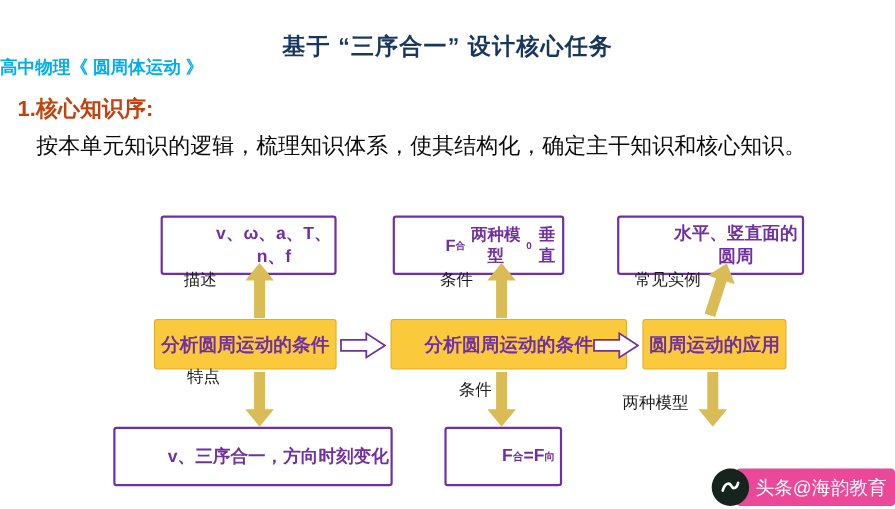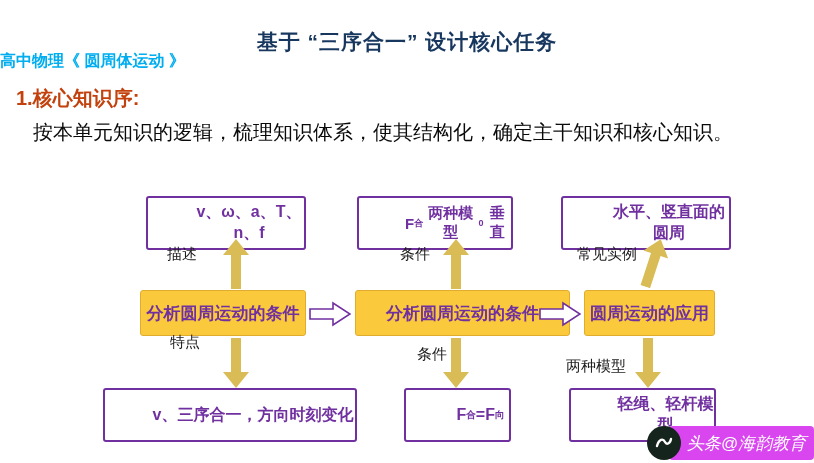--- a/index.html
+++ b/index.html
@@ -26,23 +26,23 @@
           color: #7030A0; font-weight: 700; font-size: 17px;
           display: flex; align-items: center; justify-content: center; text-align: center; }
   .lbl  { position: absolute; font-size: 15px; color: #1a1a1a; font-family: Liberation Serif, serif; }
   .icon { position: absolute; line-height: 0; }
   sub   { font-size: 0.6em; }
 
   .watermark { position: absolute; right: 0; bottom: 3px; height: 34px; display: flex; align-items: center; }
   .wm-logo { width: 34px; height: 34px; border-radius: 50%; background: #15241C;
              display: flex; align-items: center; justify-content: center;
              z-index: 2; margin-right: -12px; }
-  .wm-text { background: #d946ef; color: #ffffff; font-size: 17px; height: 34px;
+  .wm-text { background: #ec4899; color: #ffffff; font-size: 17px; height: 34px;
              padding: 5px 8px 5px 18px; border-radius: 4px; box-sizing: border-box;
-             display: flex; align-items: center; font-style: italic; }
+             display: flex; align-items: center; }
 </style>
 </head>
 <body>
 
 <div class="slide">
 
   <div class="title">基于 “三序合一” 设计核心任务</div>
   <div class="subtitle">高中物理《 圆周体运动 》</div>
   <div class="section">1.核心知识序:</div>
   <div class="para">按本单元知识的逻辑，梳理知识体系，使其结构化，确定主干知识和核心知识。</div>
@@ -111,21 +111,20 @@
           <polygon points="13,0 26,16 18,16 18,50 8,50 8,16 0,16" fill="#D9BC55"></polygon>
         </svg>
     </div>
     <div class="ybox" style="left:584px; top:290px; width:131px;">圆周运动的应用</div>
     <div class="lbl" style="left:566px; top:357px;">两种模型</div>
     <div class="icon" style="left:635px; top:338px;">
       <svg width="26" height="50" viewBox="0 0 26 50">
           <polygon points="13,50 26,34 18,34 18,0 8,0 8,34 0,34" fill="#D9BC55"></polygon>
         </svg>
     </div>
-    <div class="wbox" style="left:569px; top:388px; width:147px;">轻绳、轻杆模型</div>
 
   </div>
 
   <div class="watermark">
     <div class="wm-logo">
       <svg width="20" height="20" viewBox="0 0 20 20">
           <path d="M3 13 C5 6, 9 5, 11 9 C12.5 12, 16 11, 17 6" fill="none" stroke="#ffffff" stroke-width="2.4" stroke-linecap="round"></path>
         </svg>
     </div>
     <div class="wm-text">头条@海韵教育</div>

